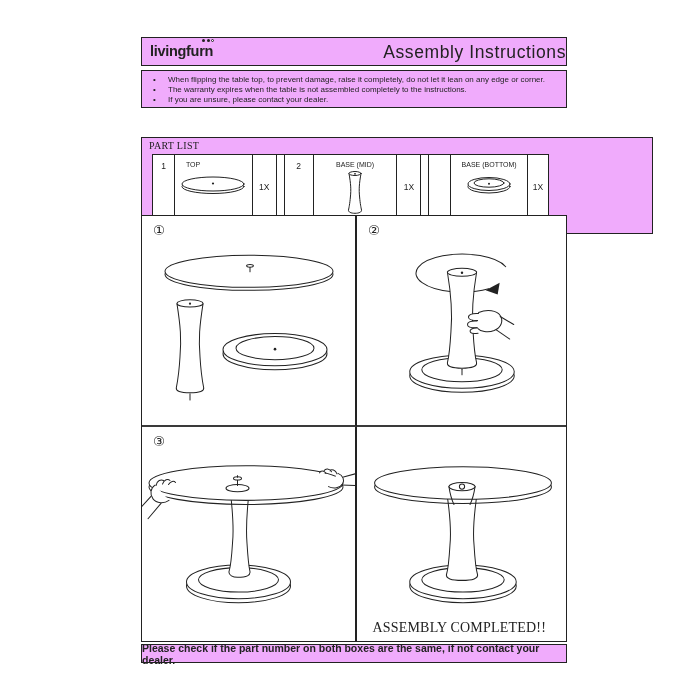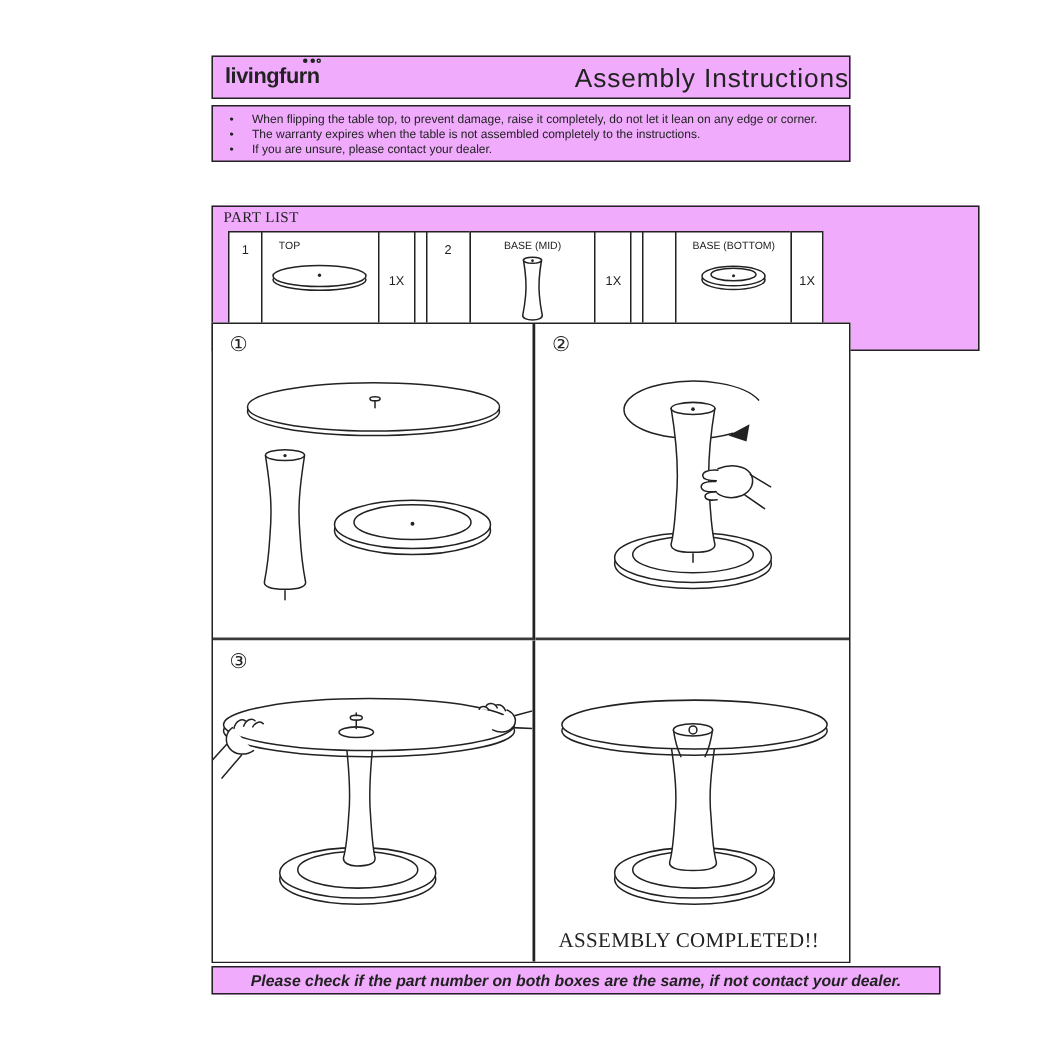--- a/index.html
+++ b/index.html
@@ -48,21 +48,21 @@
          grid-template-columns:215px 1fr;grid-template-rows:211px 1fr;}
   .panel{position:relative;overflow:hidden;background:#fff;}
   .panel.col-l{border-right:2px solid var(--line);}
   .panel.row-t{border-bottom:2.5px solid var(--divider);}
   .step-num{position:absolute;left:11px;top:6px;font-family:"DejaVu Sans",sans-serif;font-size:13.5px;}
   .step-art{position:absolute;left:0;top:0;width:100%;height:100%;}
   .completed{position:absolute;right:20px;bottom:5px;font-family:"Liberation Serif",serif;
              font-size:14px;font-weight:400;letter-spacing:0.2px;}
 
   
-  .footer{left:141px;top:644px;width:486px;height:19px;display:flex;align-items:center;justify-content:center;font-style:italic;}
+  .footer{left:141px;top:644px;width:426px;height:19px;display:flex;align-items:center;justify-content:center;}
   .footer span{font-size:10.5px;font-weight:600;}
 
   
   svg .st{stroke:var(--line);stroke-width:1;stroke-linecap:round;}
   svg .fw{fill:#ffffff;}
   svg .fn{fill:none;}
   svg .fl{fill:var(--line);}
 </style>
 </head>
 <body>

